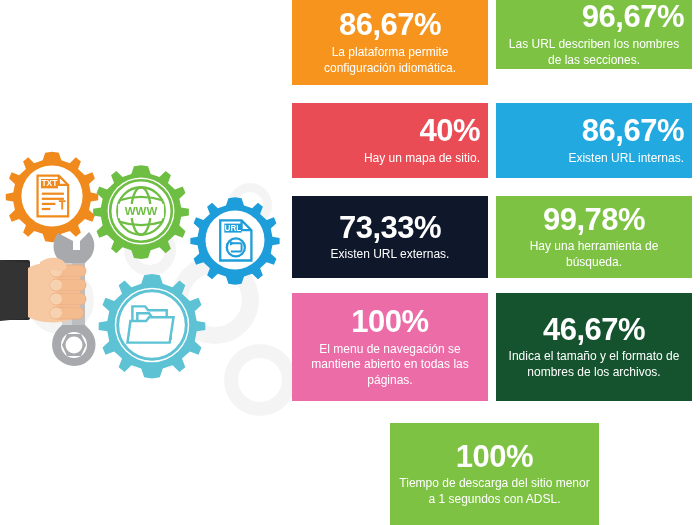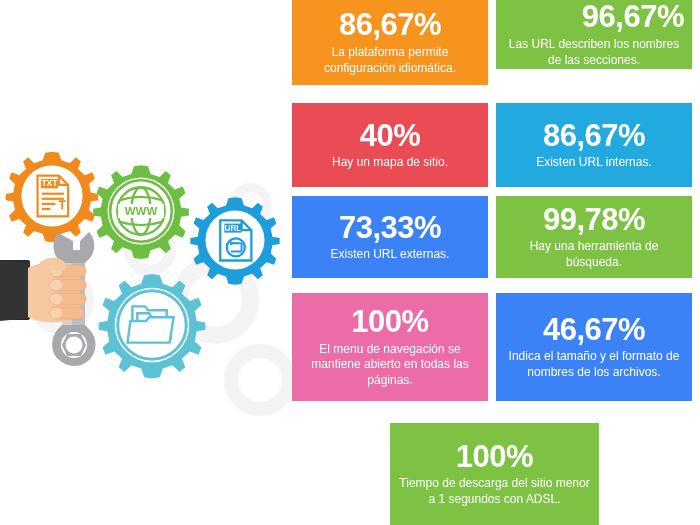--- a/index.html
+++ b/index.html
@@ -68,21 +68,21 @@
     font-size: 12px;
     line-height: 1.32;
     font-weight: normal;
   }
 
   
   .col-left  { left: 0px;   width: 196px; }
   .col-right { left: 204px; width: 196px; }
 
   .row-1 { top: 0px;   height: 85px;  }
-  .row-2 { top: 103px; height: 84px;  }
+  .row-2 { top: 103px; height: 75px; align-items: flex-end;  }
   .row-3 { top: 196px; height: 82px;  }
   .row-4 { top: 293px; height: 108px; }
 
   .card-bottom {
     left: 98px;
     top: 423px;
     width: 209px;
     height: 102px;
   }
 
@@ -269,36 +269,36 @@
     <div class="stat-card row-2 col-left" style="background:#ea4c55;">
       <div class="stat-value">40%</div>
       <div class="stat-label">Hay un mapa de sitio.</div>
     </div>
 
     <div class="stat-card row-2 col-right" style="background:#22a9e0;">
       <div class="stat-value">86,67%</div>
       <div class="stat-label">Existen URL internas.</div>
     </div>
 
-    <div class="stat-card row-3 col-left" style="background:#3b82f6;">
+    <div class="stat-card row-3 col-left" style="background:#0f172a;">
       <div class="stat-value">73,33%</div>
       <div class="stat-label">Existen URL externas.</div>
     </div>
 
     <div class="stat-card row-3 col-right" style="background:#7dc243;">
       <div class="stat-value">99,78%</div>
       <div class="stat-label">Hay una herramienta de búsqueda.</div>
     </div>
 
     <div class="stat-card row-4 col-left" style="background:#ec6ca8;">
       <div class="stat-value">100%</div>
       <div class="stat-label">El menu de navegación se mantiene abierto en todas las páginas.</div>
     </div>
 
-    <div class="stat-card row-4 col-right" style="background:#3b82f6;">
+    <div class="stat-card row-4 col-right" style="background:#14532d;">
       <div class="stat-value">46,67%</div>
       <div class="stat-label">Indica el tamaño y el formato de nombres de los archivos.</div>
     </div>
 
     <div class="stat-card card-bottom" style="background:#7dc243;">
       <div class="stat-value">100%</div>
       <div class="stat-label">Tiempo de descarga del sitio menor a 1 segundos con ADSL.</div>
     </div>
 
   </div>

